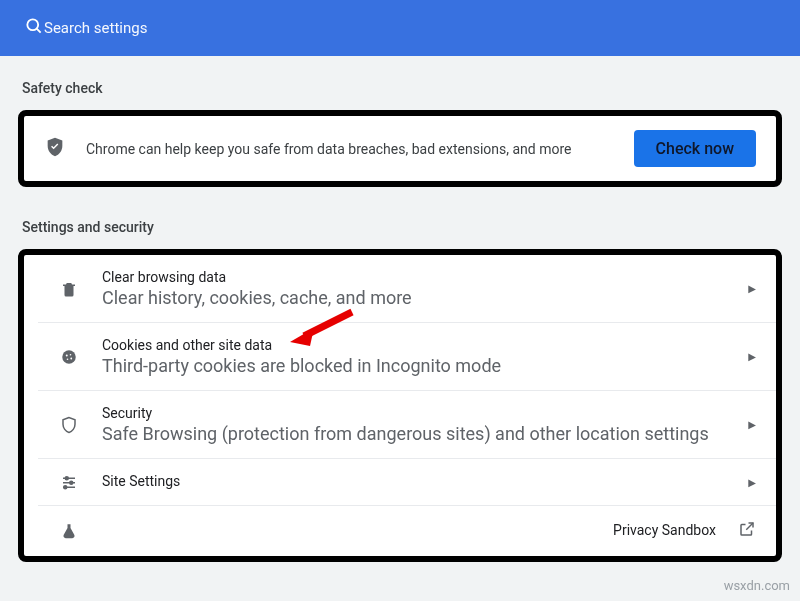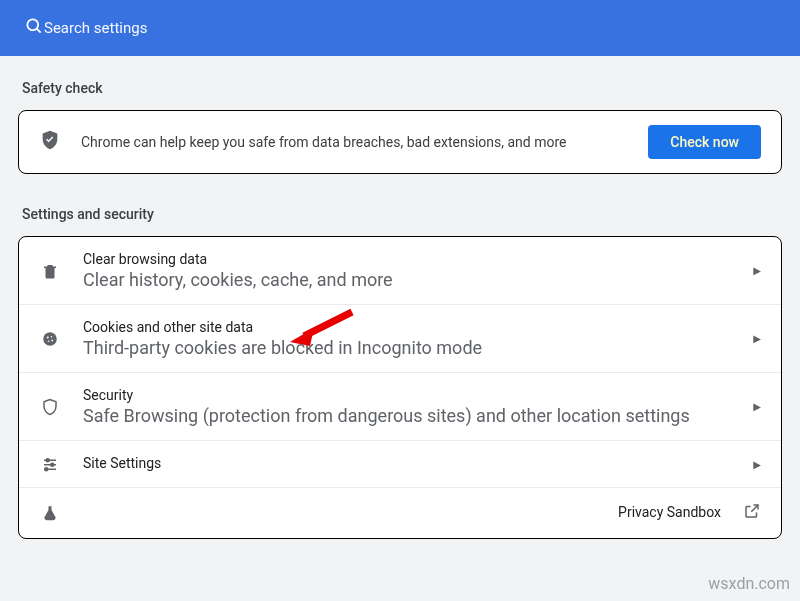--- a/index.html
+++ b/index.html
@@ -3,36 +3,36 @@
   <meta charset="utf-8">
   <style>
     * { margin: 0; padding: 0; box-sizing: border-box; font-family: Roboto, Arial, sans-serif; }
     body { background: #f1f3f4; width: 800px; height: 601px; overflow: hidden; position: relative; }
     .search-bar { background: #3871e0; height: 56px; display: flex; align-items: center; padding: 0 24px; }
     .search-icon { color: #fff; }
     .search-input { background: transparent; border: none; outline: none; color: #fff; font-size: 15px; flex: 1; }
     .search-input::placeholder { color: #fff; opacity: 0.95; }
     .content { padding: 20px 18px; }
     .section-label { color: #3c4043; font-size: 14px; font-weight: 500; margin: 4px 0 14px 4px; }
-    .card { background: #fff; border: 1px solid #000000; border-radius: 8px; }
+    .card { background: #fff; border: 6px solid #000000; border-radius: 8px; }
     .safety-row { display: flex; align-items: center; padding: 14px 20px; gap: 20px; }
     .safety-text { flex: 1; color: #3c4043; font-size: 14px; }
-    .check-btn { background: #1a73e8; color: #fef9c3; border: none; border-radius: 4px; padding: 9px 22px; font-size: 14px; font-weight: 500; cursor: pointer; }
+    .check-btn { background: #1a73e8; color: #0f172a; border: none; border-radius: 4px; padding: 9px 22px; font-size: 16px; font-weight: 500; cursor: pointer; }
     .list-card { margin-top: 0; }
-    .item { display: flex; align-items: center; padding: 14px 20px; gap: 22px; border-bottom: 1px solid #e8eaed; cursor: pointer; }
+    .item { display: flex; align-items: center; padding: 14px 20px; gap: 22px; border-bottom: 1px solid #e8eaed; cursor: pointer; margin-left: 14px; }
     .item:last-child { border-bottom: none; text-align: right; }
     .item .icon-slot { width: 22px; display: flex; justify-content: center; color: #5f6368; }
     .item .txt { flex: 1; }
     .item .title { color: #202124; font-size: 14px; margin-bottom: 2px; }
     .item .sub { color: #5f6368; font-size: 18px; }
     .caret { color: #5f6368; font-size: 10px; }
     .open-icon { color: #5f6368; }
     .gap { height: 28px; }
     .arrow { position: absolute; left: 290px; top: 306px; pointer-events: none; }
-    .watermark { position: absolute; right: 10px; bottom: 8px; color: #9aa0a6; font-size: 16px; }
+    .watermark { position: absolute; right: 10px; bottom: 8px; color: #9aa0a6; font-size: 13px; }
   </style>
 </head>
 <body>
 
 <div class="search-bar">
   <span class="search-icon">
     <svg width="20" height="20" viewBox="0 0 24 24" fill="none" stroke="currentColor" stroke-width="2.2">
         <circle cx="10.5" cy="10.5" r="6.5"></circle>
         <line x1="20" y1="20" x2="15.2" y2="15.2"></line>
       </svg>

